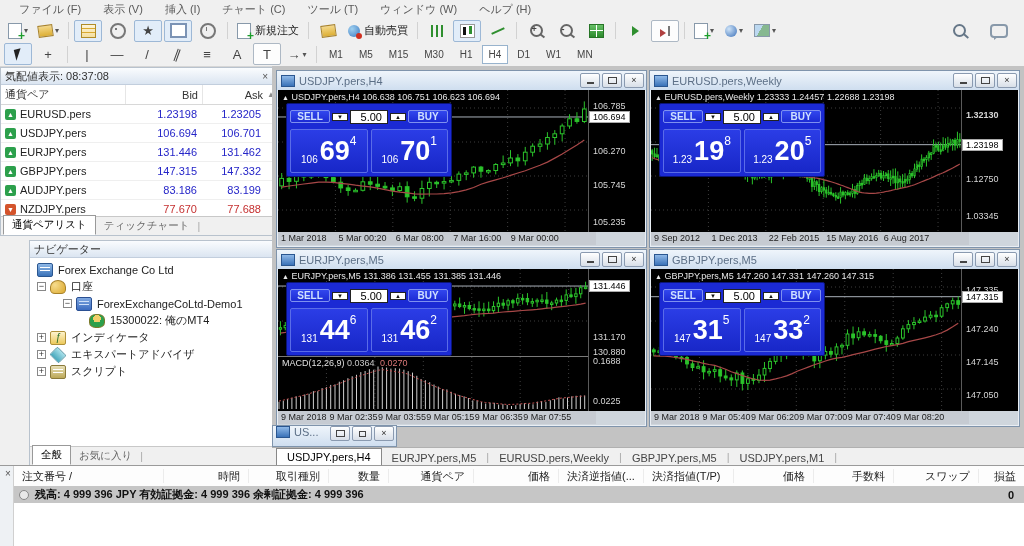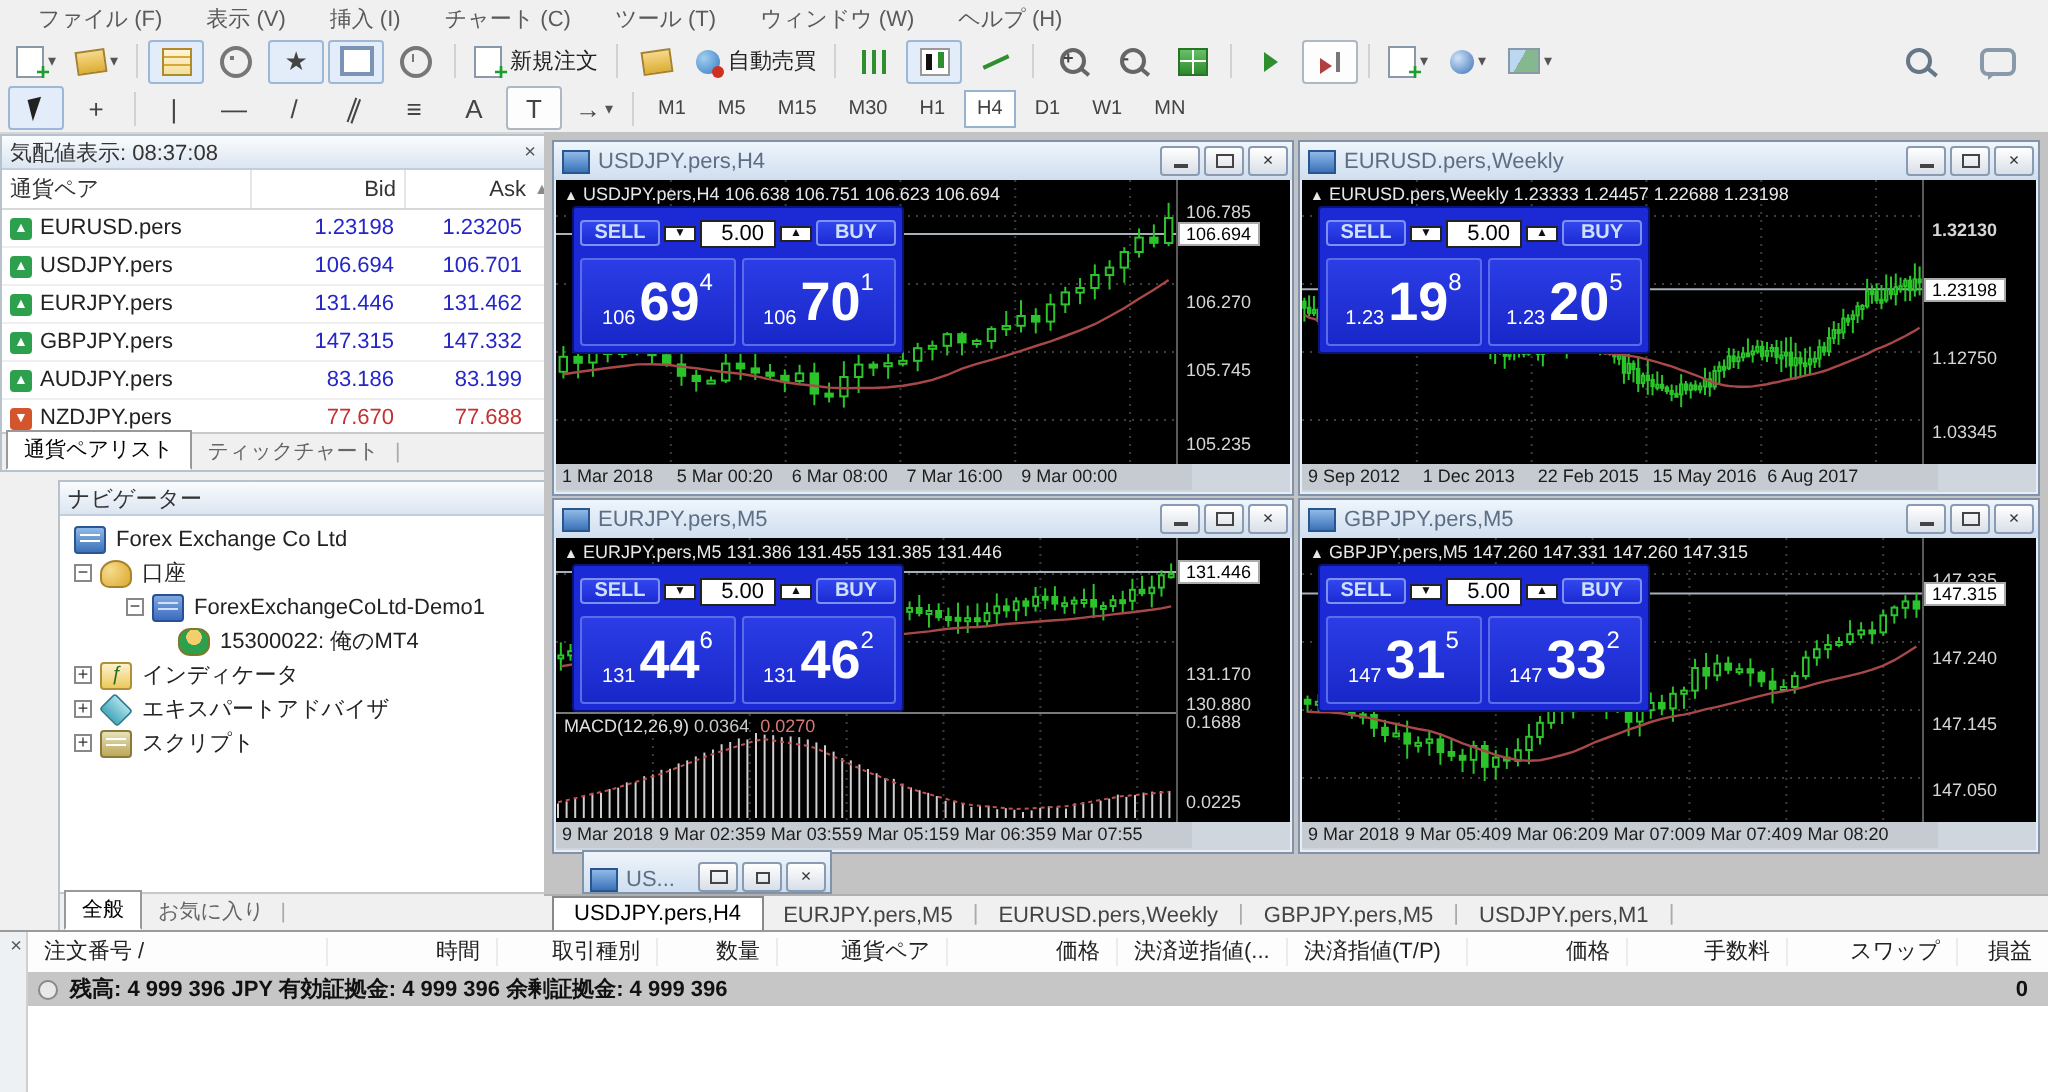--- a/index.html
+++ b/index.html
@@ -157,22 +157,22 @@
   .tp-vol{flex:1;min-width:0;background:#fff;border:1px solid #222;font-size:11px;text-align:right;padding:0 5px;
           font-family:"Liberation Sans",sans-serif;}
   .tp-row2{display:flex;gap:3px;height:44px;}
   .tp-price{flex:1;background:linear-gradient(#2b3de6,#1827c8);border:1px solid #5a6ce8;border-radius:2px;
             display:flex;align-items:center;justify-content:center;color:#fff;}
   .tp-pre{font-size:10px;align-self:flex-end;margin:0 2px 7px 0;}
   .tp-big{font-size:27px;font-weight:bold;line-height:40px;}
   .tp-sup{font-size:12px;align-self:flex-start;margin-top:4px;}
 
   
-  #miniwin{position:absolute;left:19px;top:359px;width:118px;height:20px;background:linear-gradient(#eff5fb,#cfdeef);
-           border:1px solid #7f94ac;display:flex;align-items:flex-end;padding:0 2px 0 3px;font-size:11px;color:#5c6f86;}
+  #miniwin{position:absolute;left:0;top:359px;width:118px;height:20px;background:linear-gradient(#eff5fb,#cfdeef);
+           border:1px solid #7f94ac;display:flex;align-items:flex-start;padding:0 2px 0 3px;font-size:11px;color:#5c6f86;}
 
   
   #ctabs{position:absolute;left:272px;top:447px;width:752px;height:18px;background:#f0f0f0;border-top:1px solid #b0b0b0;
          display:flex;align-items:flex-end;font-size:11px;color:#444;padding-left:4px;}
   .ctab{padding:2px 10px;white-space:nowrap;}
   .ctab.active{background:#fff;border:1px solid #888;border-bottom-color:#fff;color:#000;}
 
   
   #term{position:absolute;left:0;top:465px;width:1024px;height:81px;background:#fff;border-top:1px solid #9a9a9a;}
   .term-x{position:absolute;left:2px;top:2px;font-size:10px;color:#555;width:12px;text-align:center;}

